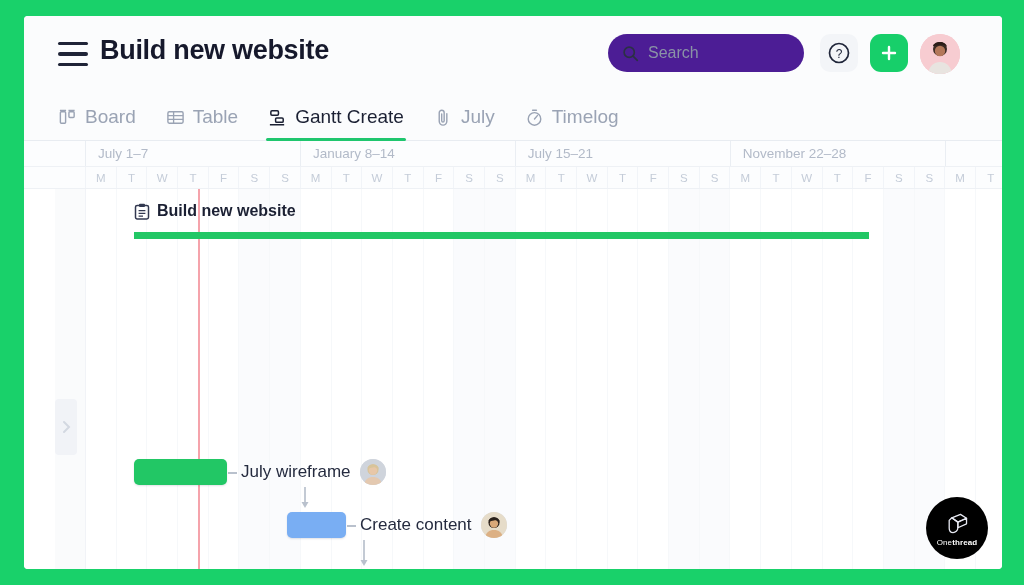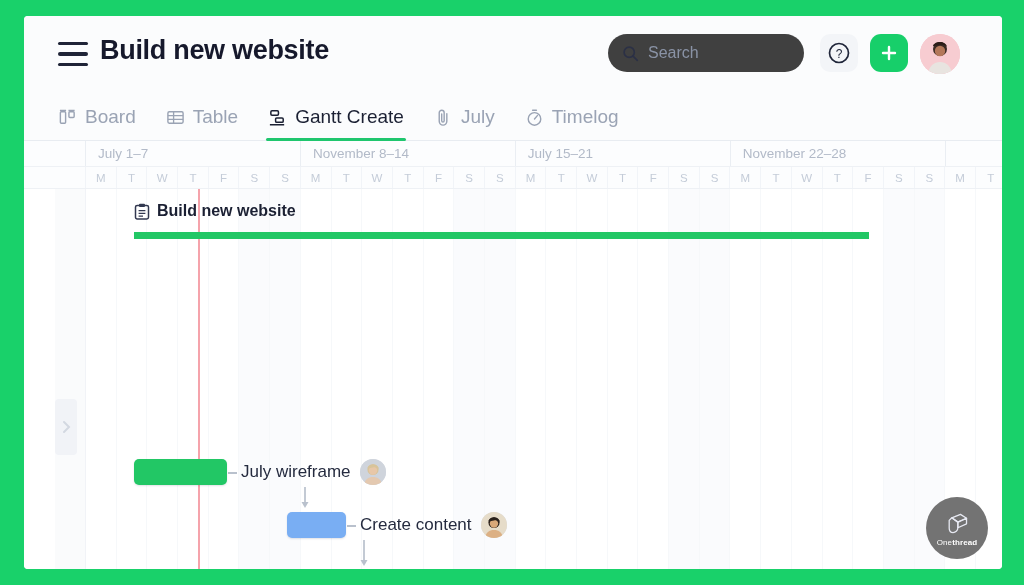--- a/index.html
+++ b/index.html
@@ -22,21 +22,21 @@
     display:flex; flex-direction:column; justify-content:space-between;
     cursor:pointer;
   }
   .hamburger span { display:block; height:3.2px; background:#1f2437; border-radius:2px; }
   .page-title {
     position:absolute; left:76px; top:19px;
     font-size:27px; font-weight:bold; color:#16192c; letter-spacing:-0.3px;
   }
   .search-box {
     position:absolute; left:584px; top:18px; width:196px; height:38px;
-    background:#404040; border-radius:19px;
+    background:#4c1d95; border-radius:19px;
     display:flex; align-items:center; padding:0 14px; gap:9px; cursor:text;
   }
   .search-ph { font-size:16px; color:#8a93a6; }
   .icon-btn {
     position:absolute; top:18px; width:38px; height:38px; border-radius:10px;
     display:flex; align-items:center; justify-content:center; cursor:pointer;
   }
   .help-btn { left:796px; background:#f3f5f8; }
   .add-btn  { left:846px; background:#17cf6a; border-radius:11px; }
   .avatar-btn {
@@ -112,21 +112,21 @@
     position:absolute; height:1.6px; background:#b9c1cd;
   }
   .av {
     width:26px; height:26px; border-radius:50%; overflow:hidden; flex:none;
     background:#d9dee6;
   }
   .av svg { display:block; }
   .arrow { position:absolute; }
   .badge {
     position:absolute; right:14px; bottom:10px;
-    width:62px; height:62px; border-radius:50%; background:#737373;
+    width:62px; height:62px; border-radius:50%; background:#000000;
     display:flex; flex-direction:column; align-items:center;
     justify-content:center; gap:2px; cursor:pointer;
   }
   .badge-text { font-size:8px; color:#ffffff; letter-spacing:.1px; }
   .badge-text b { font-weight:bold; }
 </style>
 </head>
 <body>
 
 <div class="frame">
@@ -216,21 +216,21 @@
         <line x1="8" y1="2.3" x2="12" y2="2.3" stroke="#9aa3b4" stroke-width="1.5" stroke-linecap="round"></line>
       </svg>
       <span>Timelog</span>
     </div>
   </div>
 
   <div class="tl-head">
     <div class="weeks" id="weeks-row">
         <div class="week" style="width: 62px; flex: 0 0 auto;"></div>
         <div class="week" style="width: 214.9px; flex: 0 0 auto;">July 1–7</div>
-        <div class="week" style="width: 214.9px; flex: 0 0 auto;">November 8–14</div>
+        <div class="week" style="width: 214.9px; flex: 0 0 auto;">January 8–14</div>
         <div class="week" style="width: 214.9px; flex: 0 0 auto;">July 15–21</div>
         <div class="week" style="width: 214.9px; flex: 0 0 auto;">November 22–28</div>
         <div class="week" style="width: 61.4px; flex: 0 0 auto;"></div>
       </div>
     <div class="days" id="days-row">
         <div class="day" style="width: 62px; flex: 0 0 auto;"></div>
         <div class="day" style="width: 30.7px; flex: 0 0 auto;">M</div>
         <div class="day" style="width: 30.7px; flex: 0 0 auto;">T</div>
         <div class="day" style="width: 30.7px; flex: 0 0 auto;">W</div>
         <div class="day" style="width: 30.7px; flex: 0 0 auto;">T</div>

